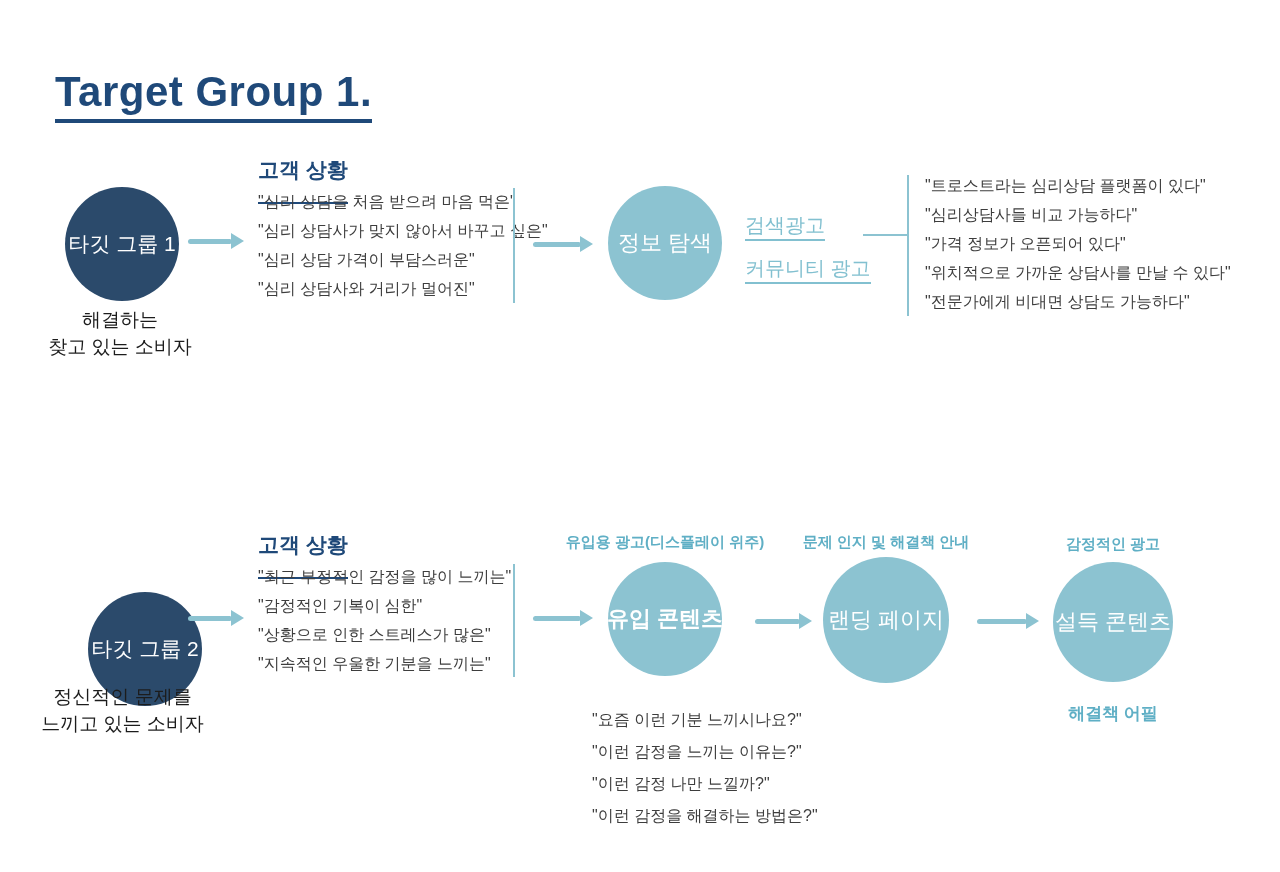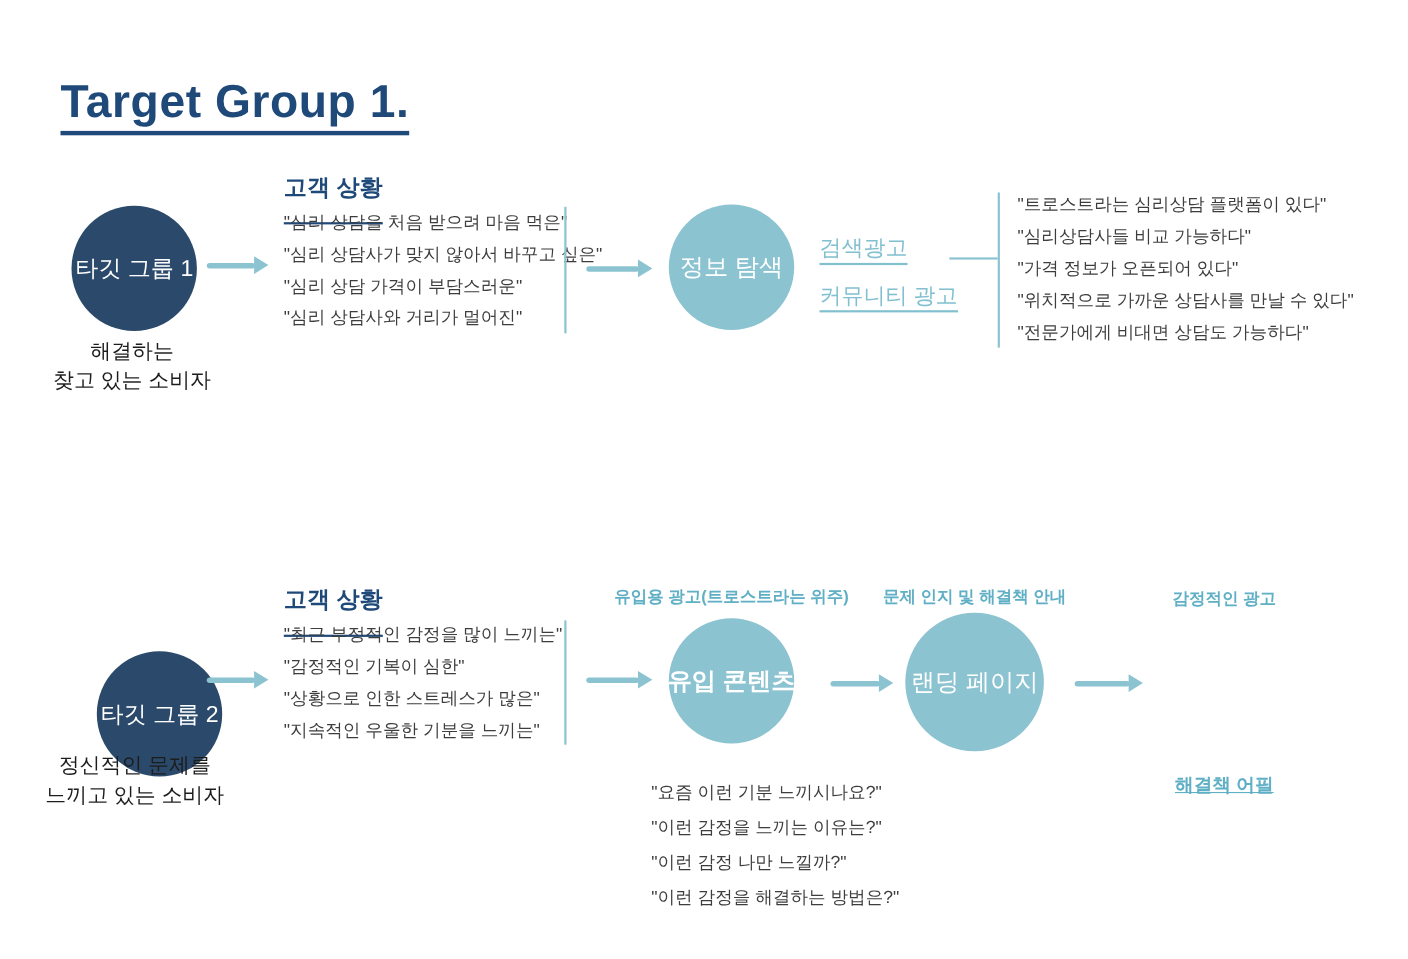--- a/index.html
+++ b/index.html
@@ -43,21 +43,21 @@
   .quote-list.wide .quote { height:32px; }
   .channel-link {
     position:absolute; font-size:20px; color:var(--teal-link);
     border-bottom:2px solid var(--teal-link); padding-bottom:0; white-space:nowrap;
     cursor:pointer;
   }
   .funnel-label {
     position:absolute; width:260px; text-align:center; font-size:15px;
     font-weight:600; color:var(--teal-dark-text); white-space:nowrap;
   }
-  .funnel-label.below { font-size:17px;text-decoration:underline; }
+  .funnel-label.below { font-size:17px; }
 </style>
 </head>
 <body>
 
 <div class="canvas">
 
   <div class="group-title" style="left:55px; top:68px;">Target Group 1.</div>
 
   <div class="circle navy" style="left:65px; top:187px; width:114px; height:114px;">
     <span>타깃 그룹 1</span>
@@ -127,41 +127,44 @@
     <div class="quote">"지속적인 우울한 기분을 느끼는"</div>
   </div>
 
   <div class="vline" style="left:513px; top:564px; height:113px;"></div>
 
   <div class="arrow" style="left:533px; top:610px; width:60px;">
     <span class="shaft"></span>
     <span class="head"></span>
   </div>
 
-  <div class="funnel-label" style="left:535px; top:533px;">유입용 광고(트로스트라는 위주)</div>
+  <div class="funnel-label" style="left:535px; top:533px;">유입용 광고(디스플레이 위주)</div>
   <div class="circle teal" style="left:608px; top:562px; width:114px; height:114px;font-weight:bold;">
     <span>유입 콘텐츠</span>
   </div>
 
   <div class="arrow" style="left:755px; top:613px; width:57px;">
     <span class="shaft"></span>
     <span class="head"></span>
   </div>
 
   <div class="funnel-label" style="left:756px; top:533px;">문제 인지 및 해결책 안내</div>
   <div class="circle teal" style="left:823px; top:557px; width:126px; height:126px;">
     <span>랜딩 페이지</span>
   </div>
 
   <div class="arrow" style="left:977px; top:613px; width:62px;">
     <span class="shaft"></span>
     <span class="head"></span>
   </div>
 
   <div class="funnel-label" style="left:983px; top:535px;">감정적인 광고</div>
+  <div class="circle teal" style="left:1053px; top:562px; width:120px; height:120px;">
+    <span>설득 콘텐츠</span>
+  </div>
   <div class="funnel-label below" style="left:983px; top:702px;">해결책 어필</div>
 
   <div class="quote-list wide" style="left:592px; top:704px;">
     <div class="quote">"요즘 이런 기분 느끼시나요?"</div>
     <div class="quote">"이런 감정을 느끼는 이유는?"</div>
     <div class="quote">"이런 감정 나만 느낄까?"</div>
     <div class="quote">"이런 감정을 해결하는 방법은?"</div>
   </div>
 
 </div>

